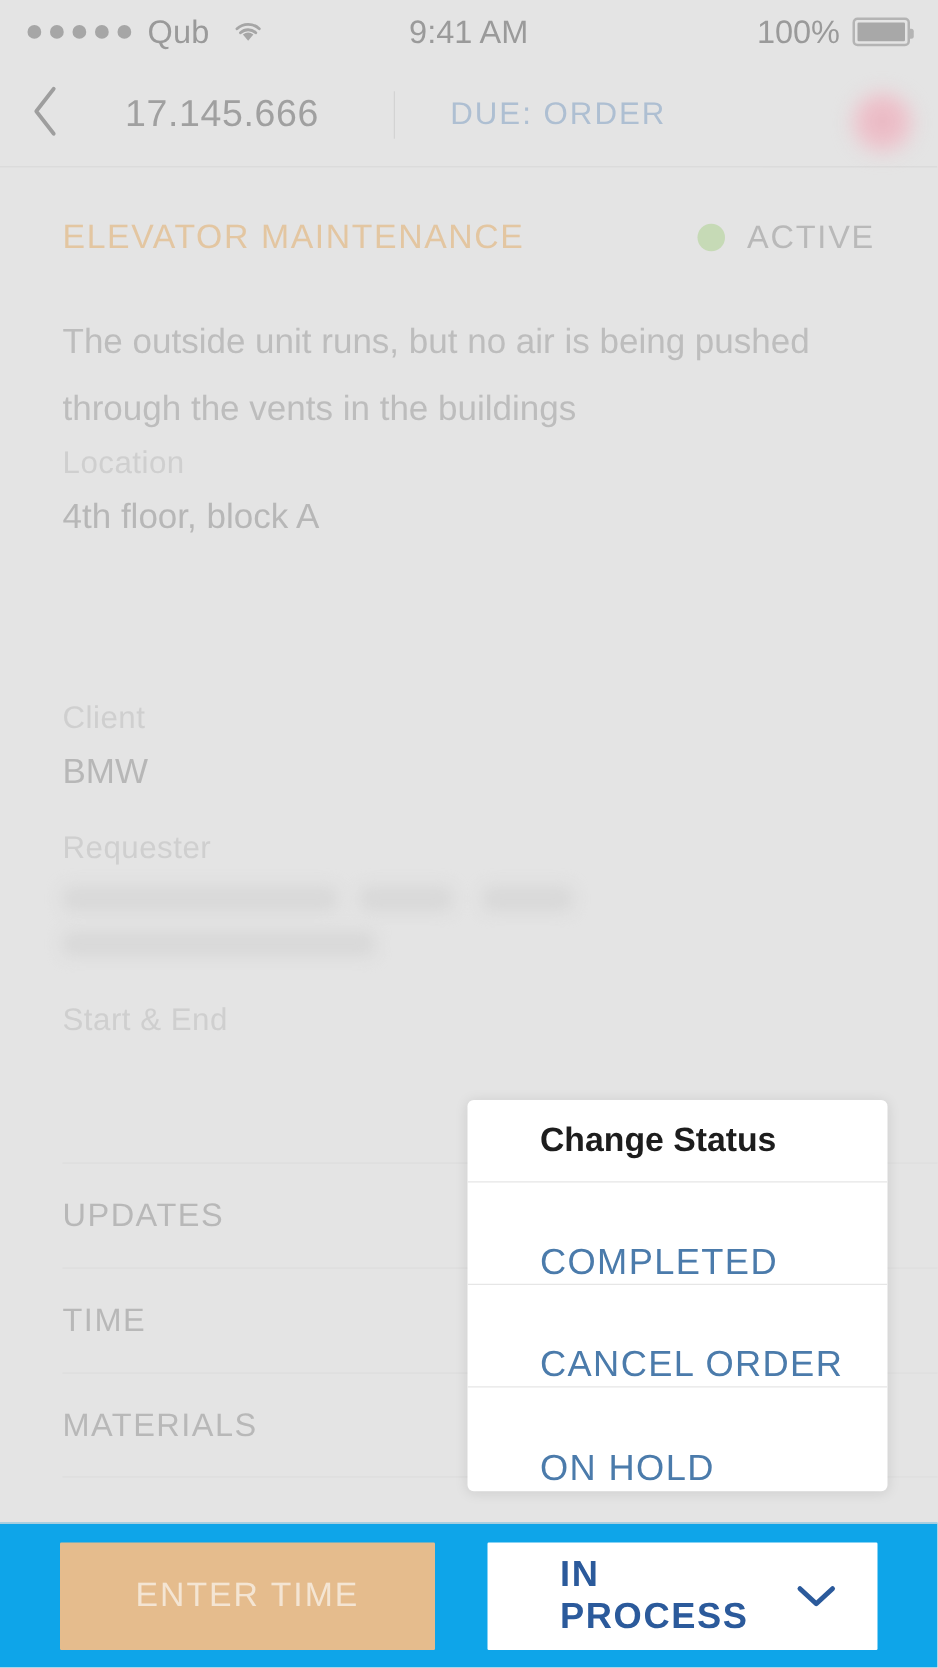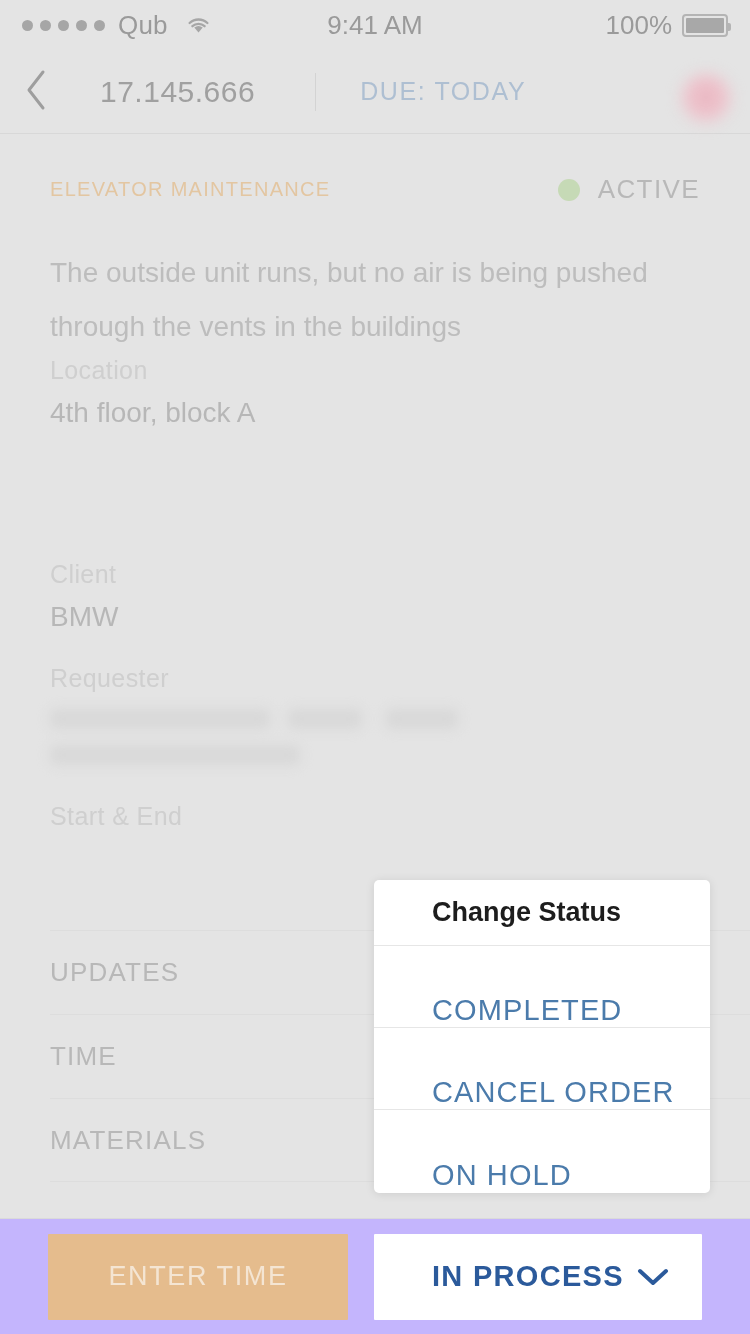--- a/index.html
+++ b/index.html
@@ -91,21 +91,21 @@
     width:750px; height:1084px;
     background:#e4e4e4;
     opacity:.62;
   }
 
   .section-head {
     position:absolute; top:40px; left:50px; right:50px;
     display:flex; align-items:center; justify-content:space-between;
   }
   .wo-title {
-    font-size:20px; color:#e3b479; letter-spacing:1.3px; font-weight:400;
+    font-size:27px; color:#e3b479; letter-spacing:1.3px; font-weight:400;
   }
   .wo-status { display:flex; align-items:center; gap:18px; }
   .dot-active {
     width:22px; height:22px; border-radius:50%; background:#b5d49a;
   }
   .status-label { font-size:26px; color:#9e9e9e; letter-spacing:1.4px; }
 
   .desc {
     position:absolute; top:112px; left:50px; width:630px;
     font-size:28px; line-height:54px; color:#a6a6a6;
@@ -169,24 +169,24 @@
     font-size:29px; color:#4b7bab; letter-spacing:1.1px;
     border-bottom:1px solid #e6e6e6;
     cursor:pointer;
   }
   .popup-item:last-child { border-bottom:none; }
 
   
   .bottom-bar {
     position:absolute; left:0; bottom:0;
     width:750px; height:116px;
-    background:#c4b5fd;
+    background:#0ea5e9;
     border-top:1px solid #dadada;
     display:flex; align-items:center;
-    padding:0 48px; gap:26px;
+    padding:0 48px; gap:42px;
     z-index:40;
   }
   .btn-enter-time {
     width:300px; height:86px;
     background:#e5bc8d;
     display:flex; align-items:center; justify-content:center;
     font-size:27px; color:#f4e5d3; letter-spacing:1.6px;
     cursor:pointer; border-radius:1px;
   }
   .btn-status {
@@ -236,21 +236,21 @@
   <div class="nav-bar">
     <div class="back-btn">
       <span>
         <svg width="26" height="44" viewBox="0 0 26 44">
           <path d="M20 4 L6 22 L20 40" stroke="#9e9e9e" stroke-width="3" fill="none" stroke-linecap="round" stroke-linejoin="round"></path>
         </svg>
       </span>
     </div>
     <div class="nav-title">17.145.666</div>
     <div class="nav-sep"></div>
-    <div class="nav-due">DUE: TODAY</div>
+    <div class="nav-due">DUE: ORDER</div>
     <div class="avatar"></div>
   </div>
 
   <div class="content">
 
     <div class="section-head">
       <div class="wo-title">ELEVATOR MAINTENANCE</div>
       <div class="wo-status">
         <span class="dot-active"></span>
         <span class="status-label">ACTIVE</span>

